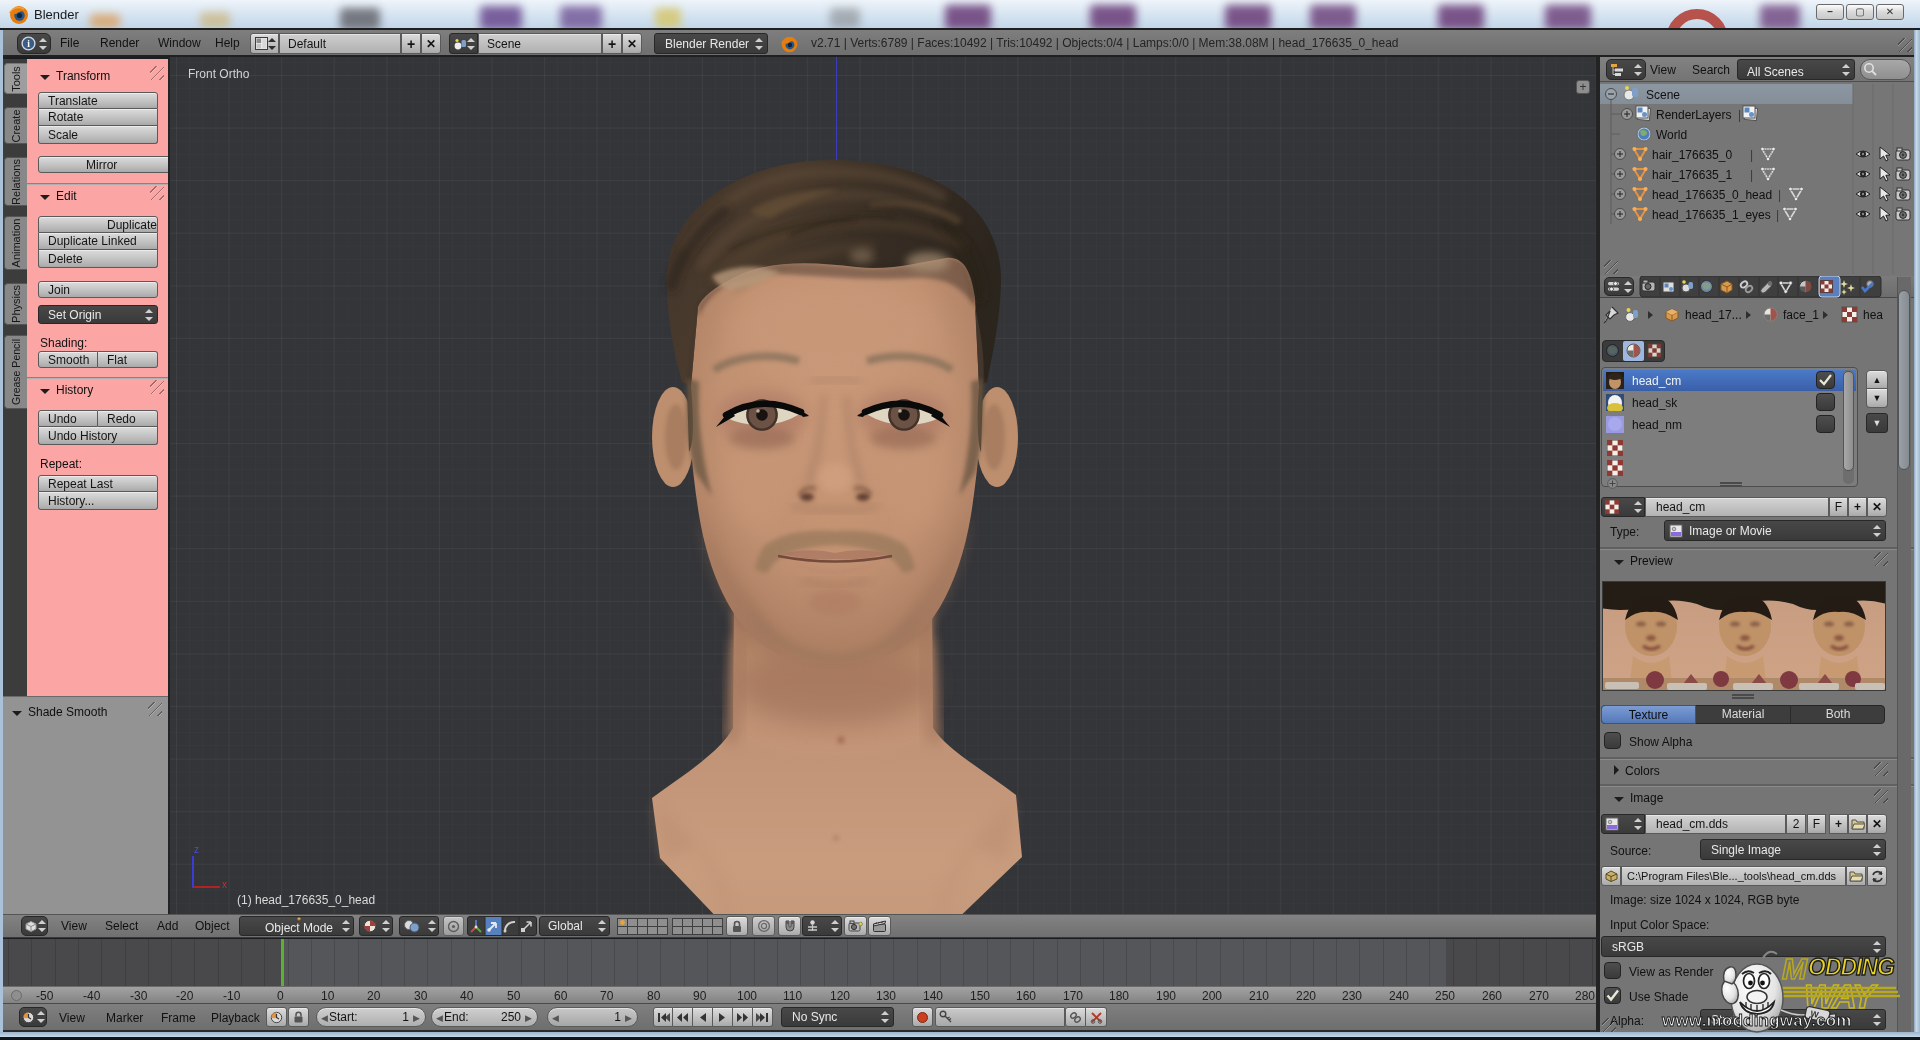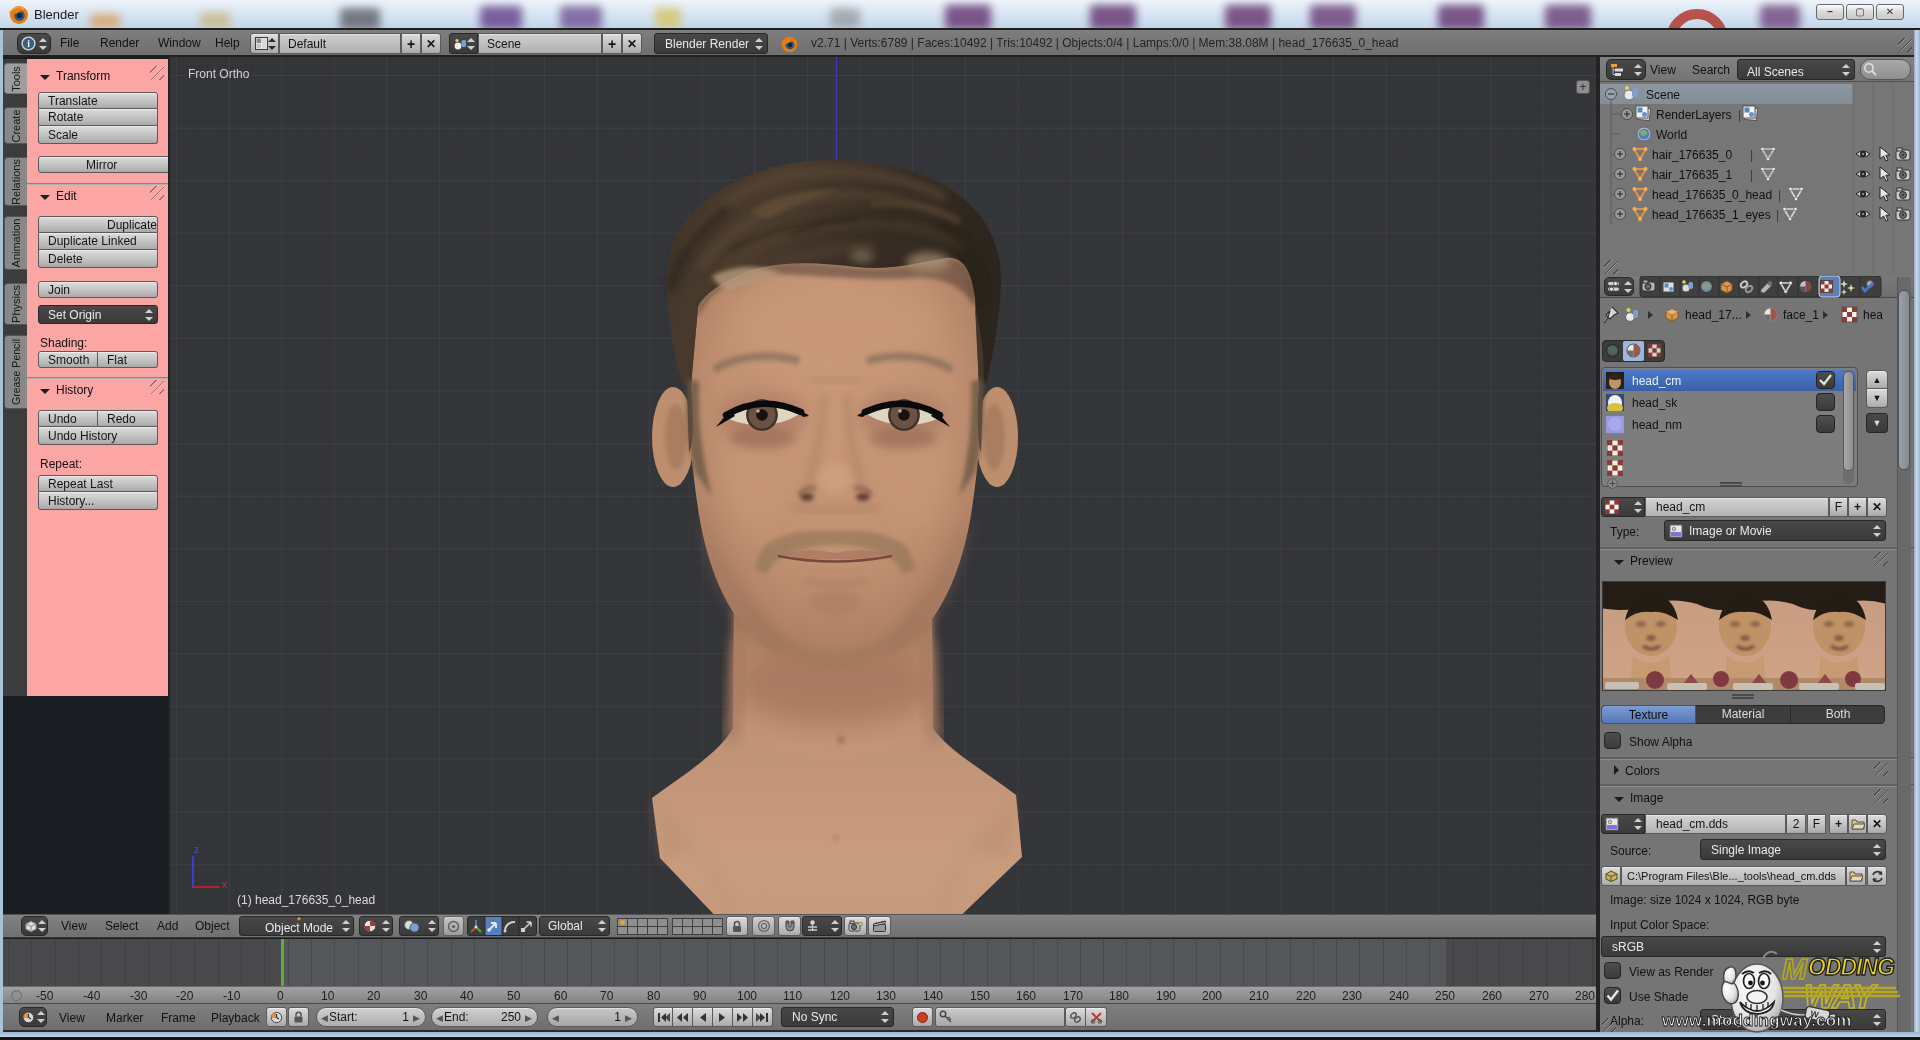--- a/index.html
+++ b/index.html
@@ -222,20 +222,24 @@
     <div class="btn" style="left:11px;top:368px;width:120px;height:18px;border-radius:0 0 3px 3px;border-top:none;">
         <span style="margin-left:9px">Undo History</span>
       </div>
     <div class="txt" style="left:13px;top:398px;">Repeat:</div>
     <div class="btn" style="left:11px;top:416px;width:120px;height:17px;border-radius:3px 3px 0 0;text-align:center;">
         <span style="margin-left:9px">Repeat Last</span>
       </div>
     <div class="btn" style="left:11px;top:433px;width:120px;height:18px;border-radius:0 0 3px 3px;border-top:none;">
         <span style="margin-left:9px">History...</span>
       </div>
+  </div>
+  <div id="oppanel" class="abs">
+    <div class="hdrtext" style="left:9px;top:8px;"><span class="tri-d"></span>Shade Smooth</div>
+    <div class="grip" style="right:6px;top:5px;"></div>
   </div>
   <div id="mainsep" class="abs"></div>
 
   <div id="vp" class="abs">
     <div class="wtxt" style="left:18px;top:10px;color:#d2d2d2">Front Ortho</div>
     <div style="position:absolute;left:666px;top:0;width:1px;height:110px;background:#3c3cbe;"></div>
     <div style="position:absolute;left:666px;top:798px;width:1px;height:59px;background:#3c3cbe;"></div>
     <div style="position:absolute;left:1406px;top:23px;width:14px;height:14px;background:#8e8e8e;border-radius:3px;border:1px solid #555;color:#333;font-size:12px;line-height:12px;text-align:center;">+</div>
 
     <div style="position:absolute;left:22px;top:799px;width:2px;height:32px;background:#3b3bd6;"></div>

